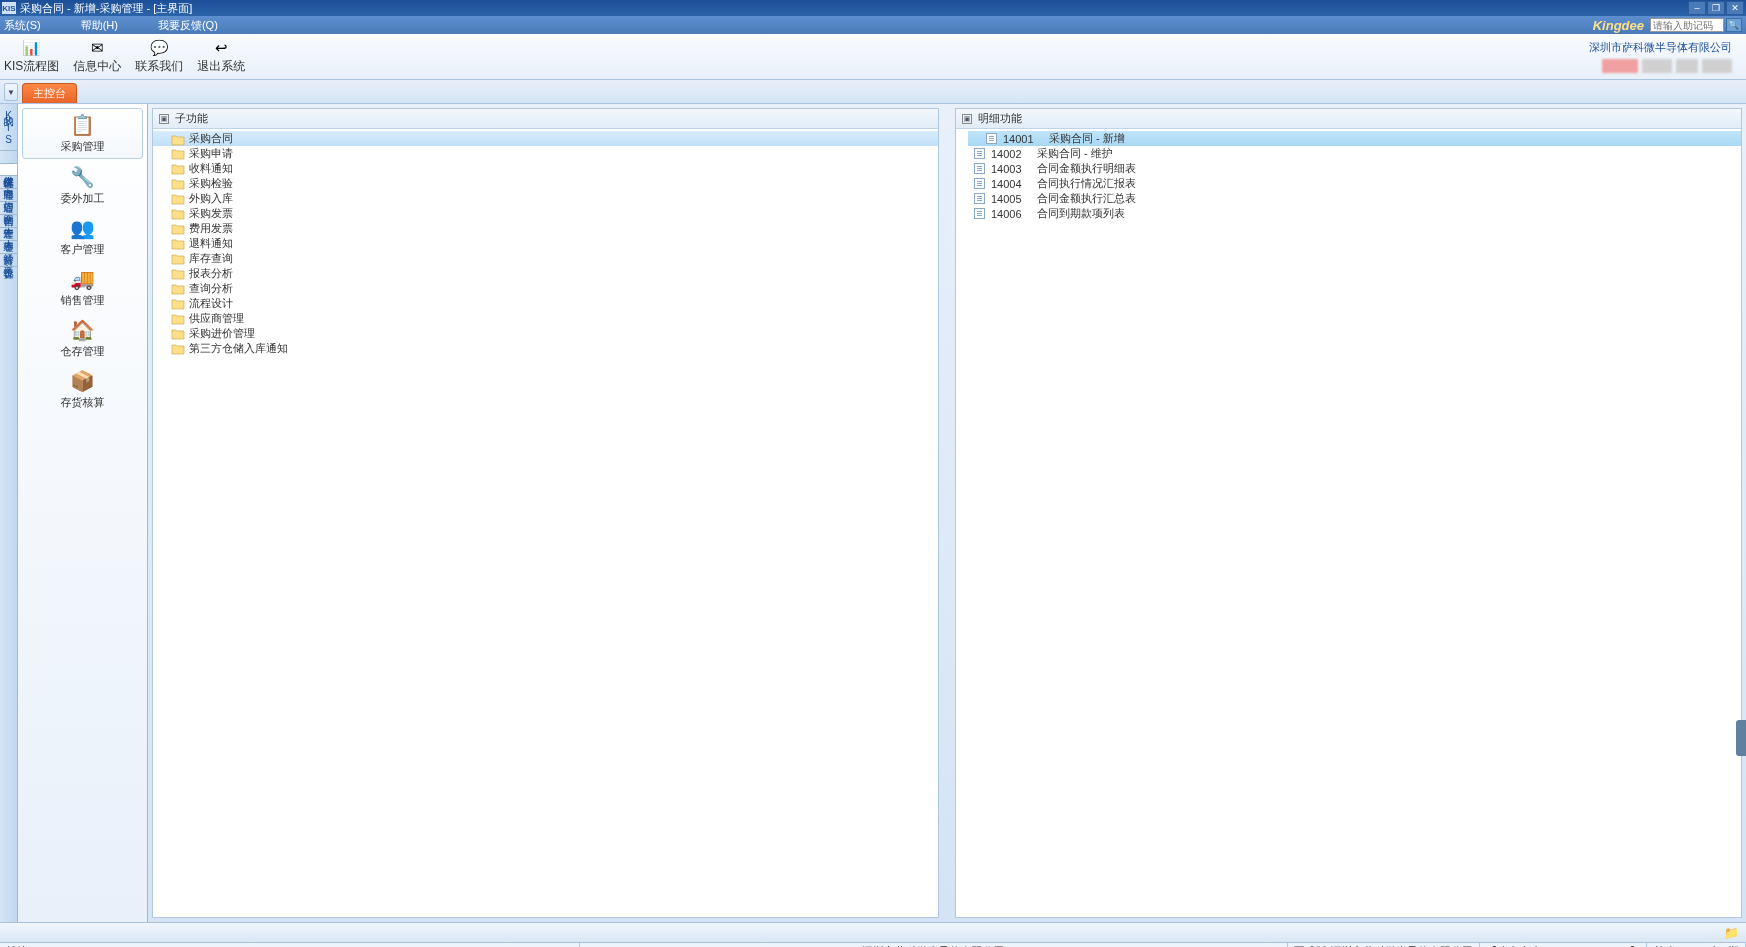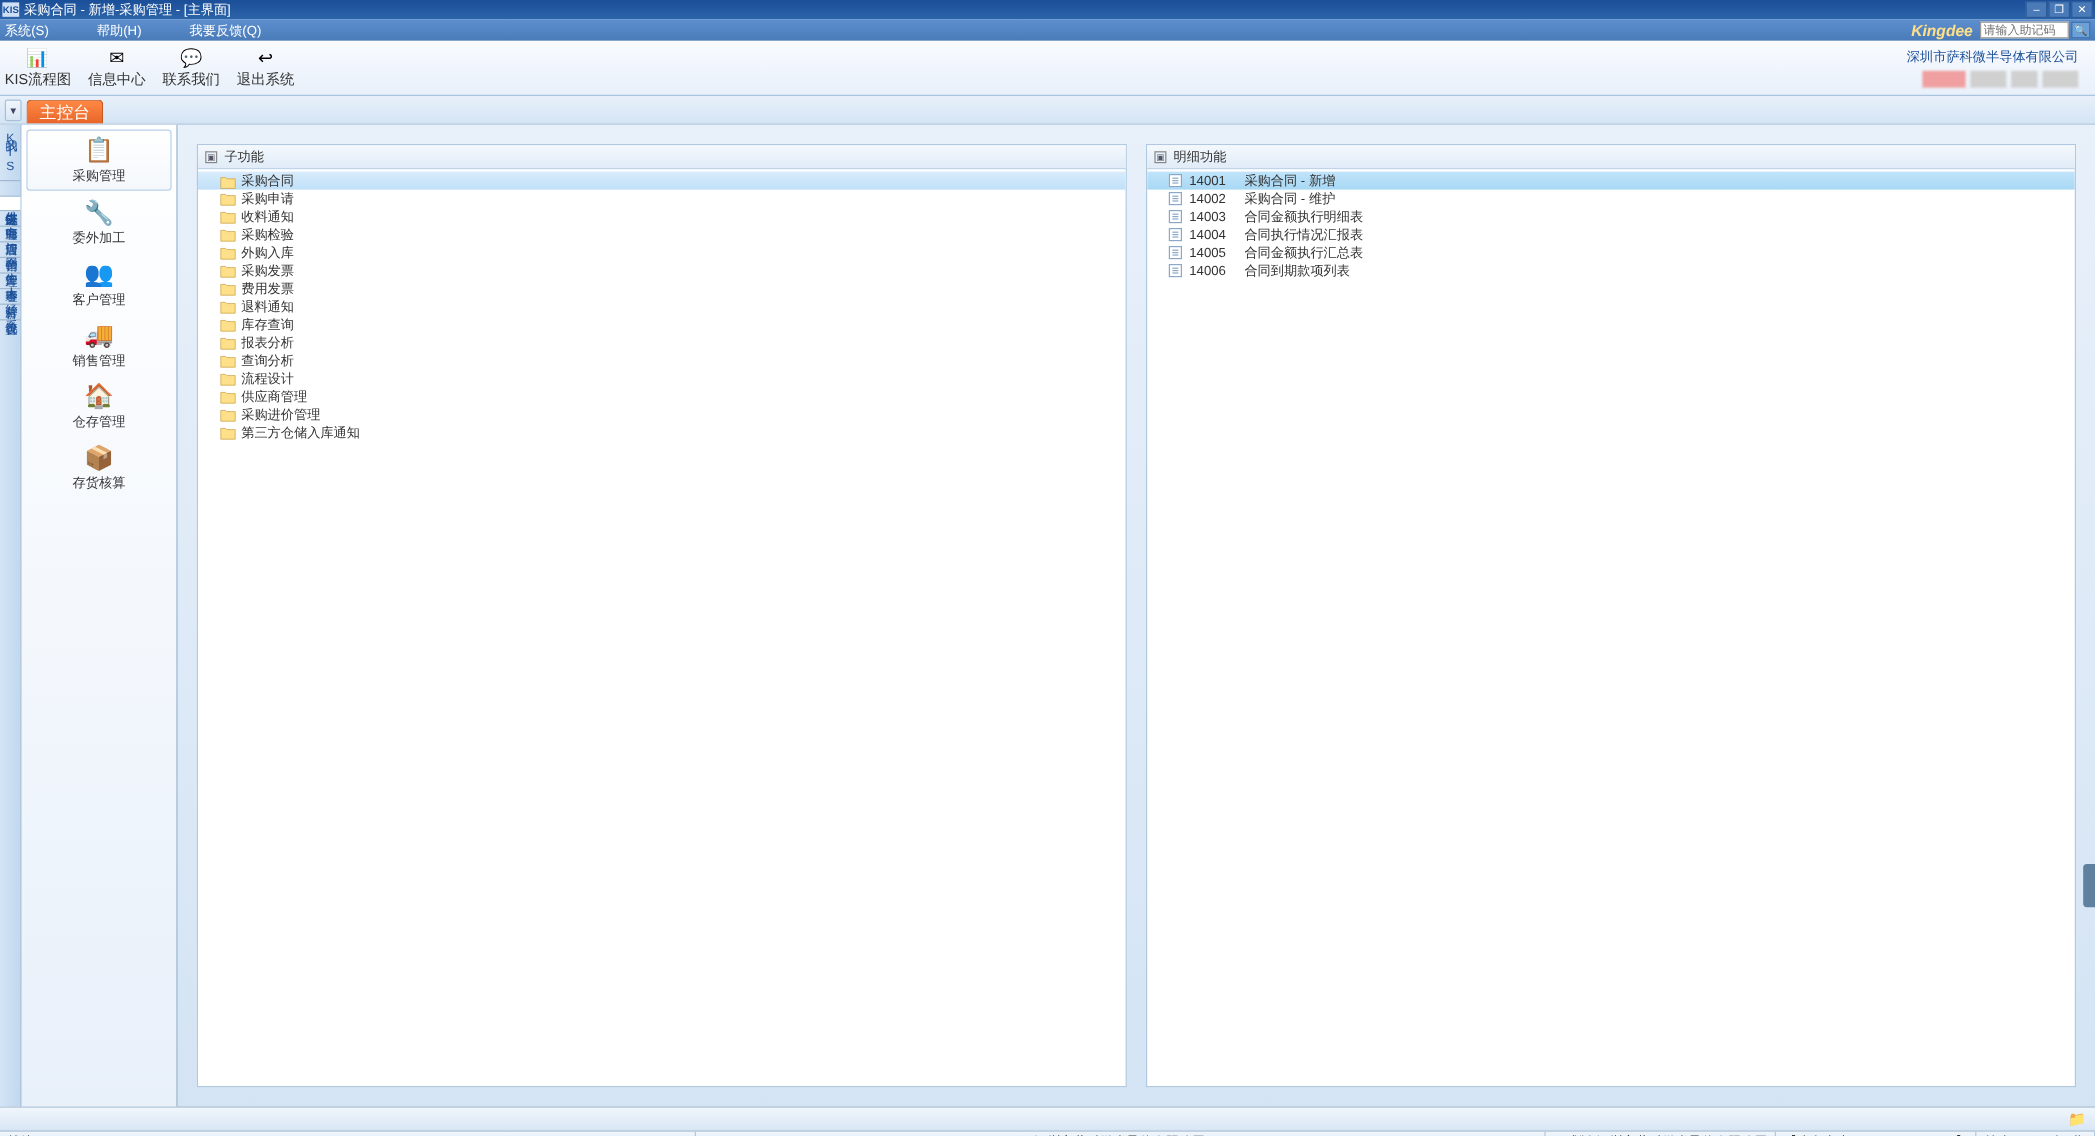--- a/index.html
+++ b/index.html
@@ -26,51 +26,51 @@
 .tool-icon { width: 20px; height: 18px; display: flex; align-items: center; justify-content: center; font-size: 15px; }
 .tool-label { font-size: 12px; color: #333; margin-top: 1px; }
 .toolbar .right-info { margin-left: auto; text-align: right; padding-right: 10px; }
 .toolbar .company { color: #1b4f99; font-size: 11px; }
 .toolbar .blur-row { display: flex; justify-content: flex-end; margin-top: 4px; gap: 4px; }
 .blur-box { height: 14px; background: #d0d0d0; filter: blur(1px); }
 
 
 .tabrow { height: 24px; background: linear-gradient(#e8f0fa,#d4e4f4); border-bottom: 1px solid #a8c4e0; display: flex; align-items: flex-end; padding-left: 4px; }
 .tab-dropdown { width: 14px; height: 18px; background: linear-gradient(#f0f6fc,#d8e6f4); border: 1px solid #a8c0d8; display: flex; align-items: center; justify-content: center; font-size: 8px; color: #446; margin-right: 4px; margin-bottom: 2px; cursor:pointer; border-radius:2px;}
-.tab { height: 20px; background: linear-gradient(#ff8844,#e8652a); color: #fff; padding: 0 10px; display: flex; align-items: center; border-radius: 4px 4px 0 0; border: 1px solid #c85820; border-bottom: none; font-size: 14px; cursor:pointer; }
+.tab { height: 20px; background: linear-gradient(#ff8844,#e8652a); color: #fff; padding: 0 10px; display: flex; align-items: center; border-radius: 4px 4px 0 0; border: 1px solid #c85820; border-bottom: none; font-size: 11px; cursor:pointer; }
 
 
 .main { display: flex; height: 818px; background: linear-gradient(#e8f0fa,#d4e4f4); }
 
 
 .vsidebar { width: 18px; background: linear-gradient(90deg,#d4e4f4,#c0d8f0); display: flex; flex-direction: column; border-right: 1px solid #a0b8d0; }
 .vtab { writing-mode: vertical-rl; text-orientation: upright; font-size: 10px; color: #1b4f99; padding: 4px 2px; border-bottom: 1px solid #a0b8d0; cursor: pointer; text-align: center; letter-spacing: 1px; }
 .vtab.active { background: #fff; font-weight: bold; }
 
 
 .modnav { width: 130px; background: linear-gradient(#fff,#e8f0fa); border-right: 1px solid #a0b8d0; padding: 4px; }
 .mod-item { display: flex; flex-direction: column; align-items: center; padding: 4px; cursor: pointer; border-radius: 3px; margin-bottom: 2px; }
 .mod-item.selected { background: linear-gradient(#fff,#f4f8fc); border: 1px solid #b8d0e8; }
 .mod-icon { width: 30px; height: 24px; display: flex; align-items: center; justify-content: center; font-size: 20px; }
 .mod-label { font-size: 11px; color: #333; margin-top: 2px; }
 
 
-.content { flex: 1; display: flex; padding: 16px; gap: 16px; }
+.content { flex: 1; display: flex; padding: 4px; gap: 16px; }
 .col { flex: 1; background: #fff; border: 1px solid #b0c8e0; display: flex; flex-direction: column; }
 .col-header { height: 20px; background: linear-gradient(#f4f8fc,#e0ecf8); border-bottom: 1px solid #c0d4e8; display: flex; align-items: center; padding: 0 6px; font-size: 11px; color: #333; }
 .col-header .hdr-icon { width: 10px; height: 10px; border: 1px solid #888; background: #e8f0f8; margin-right: 6px; display:flex; align-items:center; justify-content:center; font-size:7px; color:#556; }
 .col-body { flex: 1; overflow: auto; padding: 2px 0; }
 
 .tree-item { display: flex; align-items: center; height: 15px; padding: 0 8px 0 18px; font-size: 11px; color: #333; cursor: pointer; }
 .tree-item.selected { background: linear-gradient(#d8ecfc,#c0e0f8); align-items: flex-end; }
 .folder-icon { width: 14px; height: 12px; margin-right: 4px; display:inline-block; }
 .folder-icon svg { width: 14px; height: 12px; }
 
 .detail-item { display: flex; align-items: center; height: 15px; padding: 0 8px 0 18px; font-size: 11px; color: #333; cursor: pointer; }
-.detail-item.selected { background: linear-gradient(#c0e4fa,#a8d8f4); }
+.detail-item.selected { background: linear-gradient(#c0e4fa,#a8d8f4); margin-left: 12px; }
 .doc-icon { width: 11px; height: 11px; border: 1px solid #8aa8c8; background: #fff; margin-right: 6px; position: relative; }
 .doc-icon::after { content:''; position:absolute; top:2px; left:2px; right:2px; height:1px; background:#8aa8c8; box-shadow: 0 2px 0 #8aa8c8, 0 4px 0 #8aa8c8; }
 .detail-code { width: 40px; color: #333; }
 .detail-label { margin-left: 6px; }
 
 
 .right-handle { position: absolute; right: 0; top: 720px; width: 10px; height: 36px; background: #6080a0; border-radius: 3px 0 0 3px; cursor:pointer; }
 
 
 .footer-icon-row { height: 20px; background: linear-gradient(#f0f6fc,#d8e6f4); border-top: 1px solid #a8c0d8; display:flex; justify-content:flex-end; align-items:center; padding-right:6px;}

